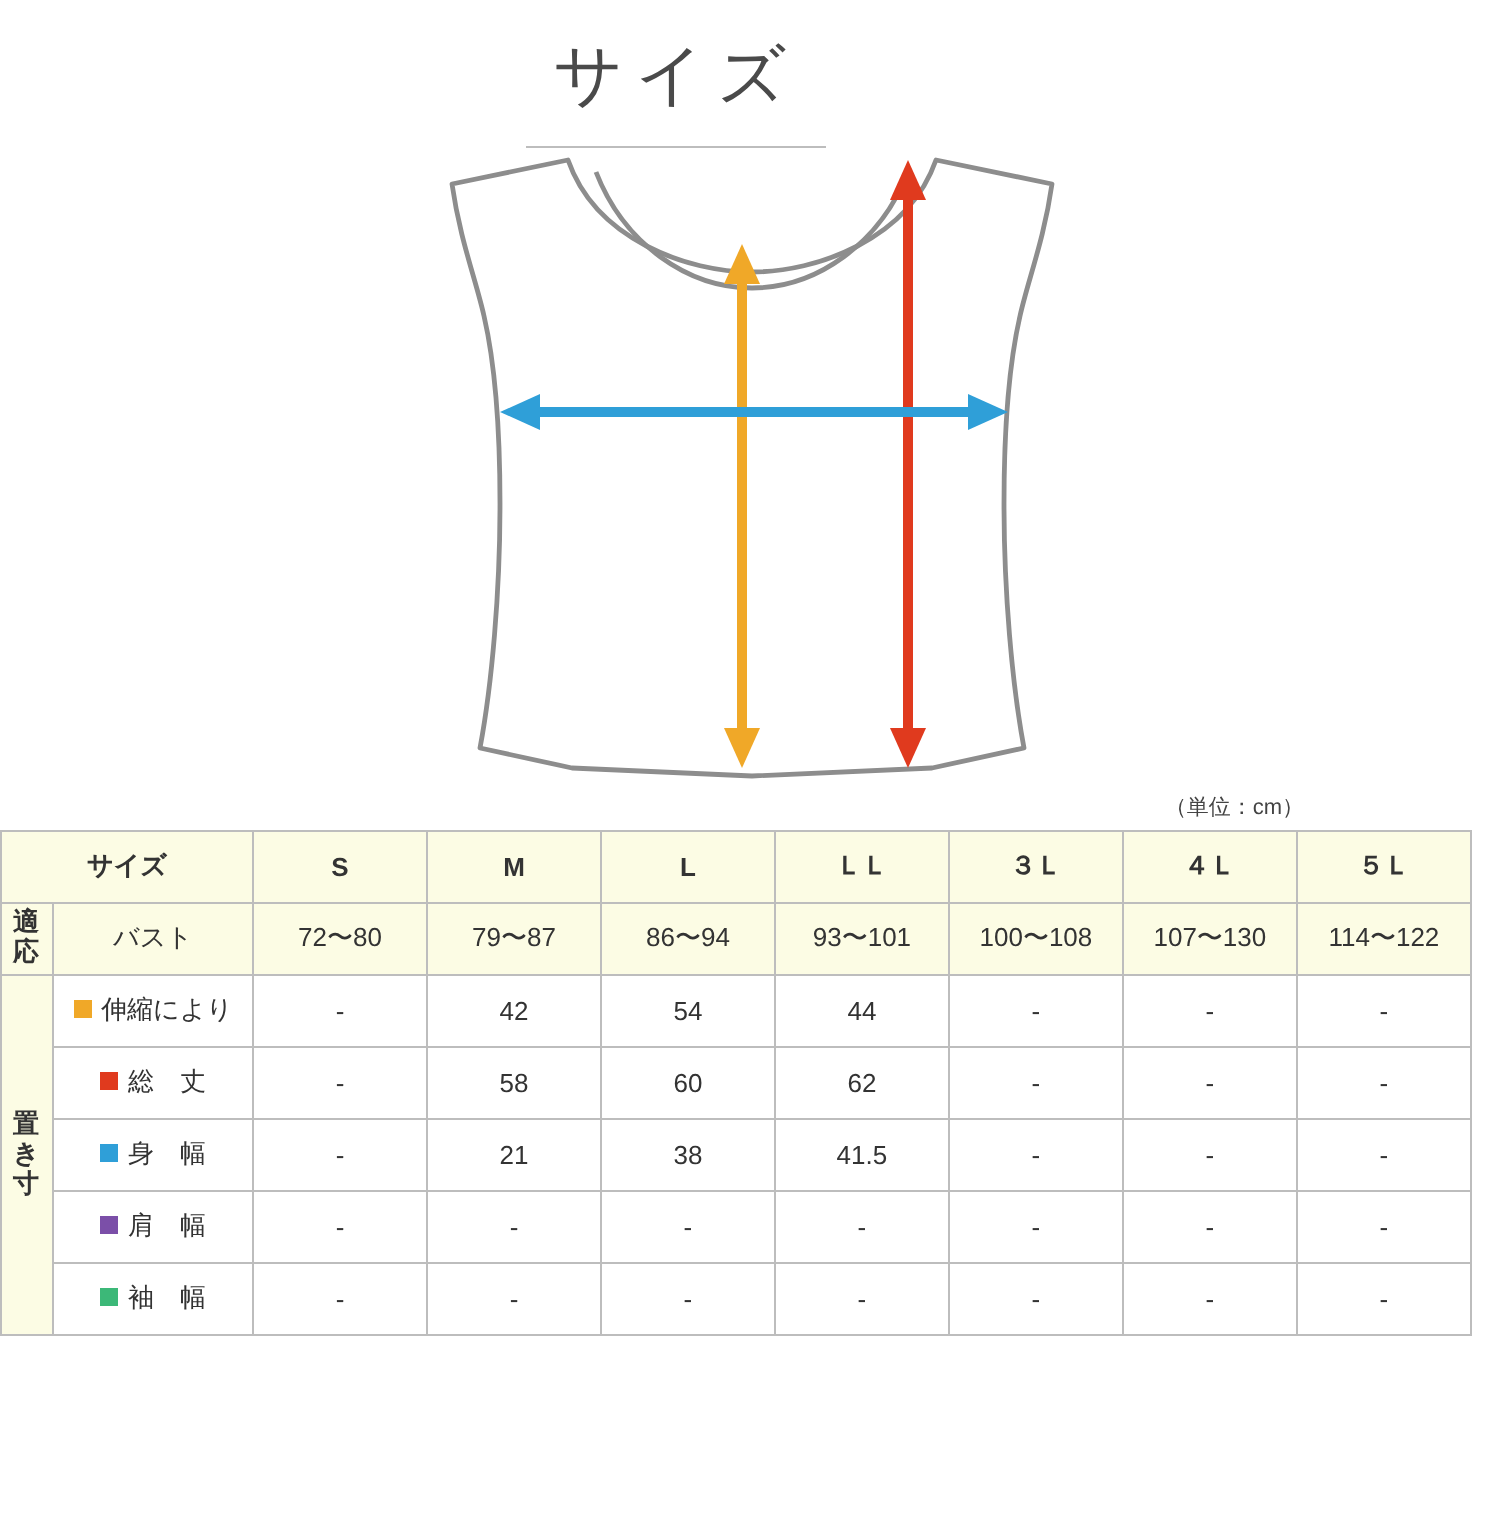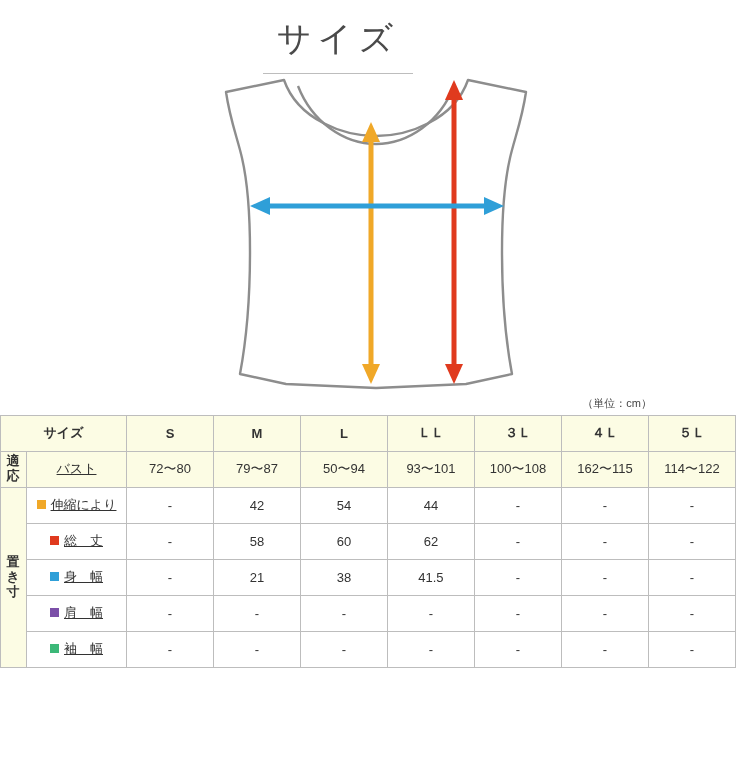--- a/index.html
+++ b/index.html
@@ -106,21 +106,20 @@
     width: 9px;
     height: 9px;
     margin-right: 5px;
     vertical-align: middle;
     position: relative;
     top: -1px;
   }
   .lbl-inner {
     display: inline-block;
     white-space: nowrap;
-    text-decoration: underline;
   }
   
   .notes {
     margin: 8px 10px 0 6px;
     font-size: 12px;
     color: #333;
     line-height: 1.65;
   }
   .notes div { white-space: nowrap; }
 </style>
@@ -195,24 +194,24 @@
     </thead>
     <tbody>
 
       <tr class="row-bust">
         <td class="group" rowspan="1"><span>適応</span></td>
         <td class="lbl val">
           <span class="lbl-inner">バスト</span>
         </td>
         <td class="val">72〜80</td>
         <td class="val">79〜87</td>
-        <td class="val">50〜94</td>
+        <td class="val">86〜94</td>
         <td class="val">93〜101</td>
         <td class="val">100〜108</td>
-        <td class="val">162〜115</td>
+        <td class="val">107〜130</td>
         <td class="val">114〜122</td>
       </tr>
 
       <tr>
         <td class="group" rowspan="5"><span>置き寸</span></td>
         <td class="lbl">
           <span class="lbl-inner"><span class="swatch" style="background:#f0a828"></span><span>伸縮により</span></span>
         </td>
         <td>-</td>
         <td>42</td>

